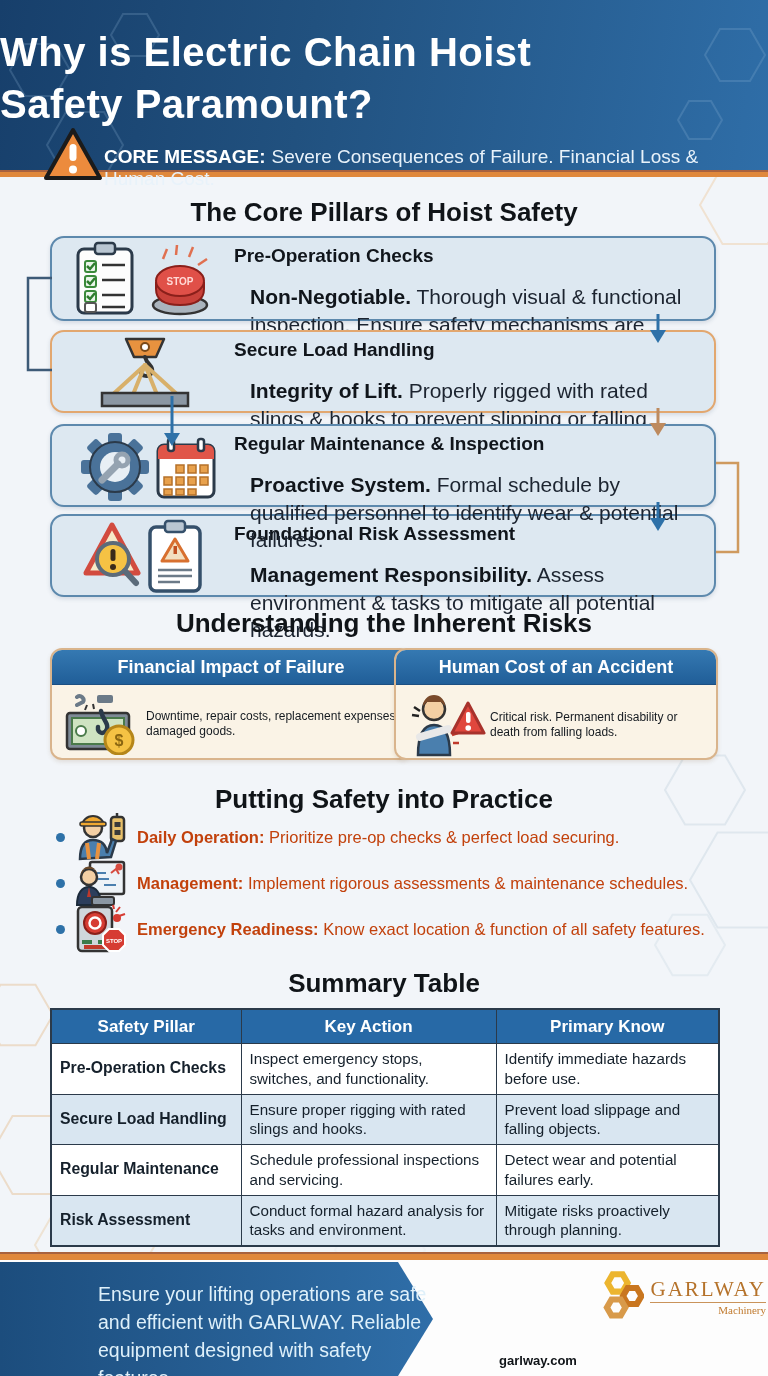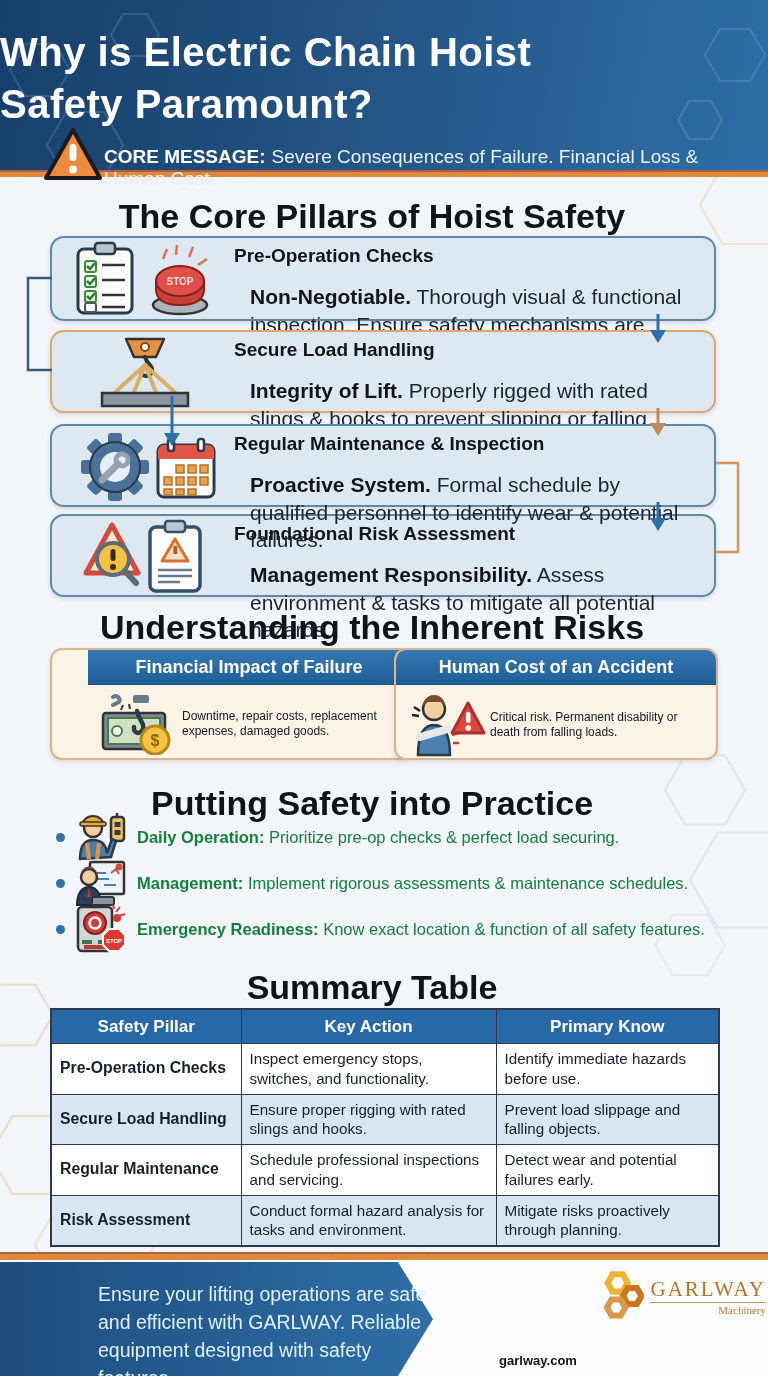--- a/index.html
+++ b/index.html
@@ -13,21 +13,21 @@
     background:linear-gradient(100deg,#173f6b 0%,#21517f 40%,#2f6ea8 100%);}
   .h-stripe{left:0;top:170px;width:768px;height:7px;
     background:linear-gradient(#a8623f 0 2px,#e0883c 2px 100%);z-index:3;}
   .h-title{left:0;top:26px;width:768px;text-align:left;color:#ffffff;
     font-size:40px;font-weight:bold;line-height:1.3;letter-spacing:.5px;z-index:2;}
   .core-row{left:104px;top:146px;width:640px;color:#e8f2fa;font-size:19px;z-index:4;}
   .core-row b{color:#ffffff;margin-right:6px;}
   .warn-wrap{left:42px;top:126px;width:62px;height:60px;z-index:5;}
 
   
-  .sec-h{width:744px;text-align:center;font-weight:bold;color:#101418;font-size:34px;z-index:2;}
+  .sec-h{width:744px;text-align:center;font-weight:bold;color:#101418;font-size:26px;z-index:2;margin-left:12px;}
 
   
   .pcard{left:50px;width:666px;height:85px;background:#dde8f1;border:2px solid #5d89ad;
     border-radius:14px;box-shadow:0 2px 4px rgba(40,70,100,.15);z-index:2;box-sizing:border-box;}
   .pcard--orange{border-color:#e2a76f;}
   .picon{position:absolute;left:12px;top:3px;width:162px;height:76px;display:flex;
     align-items:center;justify-content:center;}
   .ptext{position:absolute;left:182px;top:7px;right:6px;}
   .ptext h3{margin:0 0 3px 0;font-size:19px;color:#10151b;}
   .ptext p{margin:16px;font-size:21px;line-height:1.32;color:#1c2430;}
@@ -39,21 +39,21 @@
   .risk-head{height:34px;line-height:34px;text-align:center;color:#ffffff;font-weight:bold;
     font-size:18px;background:linear-gradient(180deg,#3579b2,#205e98);border-bottom:1px solid #1c4f82;}
   .risk-body{display:flex;align-items:center;padding:8px 10px 8px 8px;}
   .risk-ic{width:86px;min-width:86px;display:flex;justify-content:center;}
   .risk-tx{font-size:12px;line-height:1.28;color:#141a20;}
 
   
   .prow{left:52px;width:694px;height:48px;display:flex;align-items:center;z-index:2;}
   .pdot{width:9px;height:9px;border-radius:50%;background:#2e71a8;margin:0 10px 0 4px;flex:none;}
   .pic{width:52px;min-width:52px;display:flex;justify-content:center;margin-right:10px;}
-  .ptx{font-size:16.5px;color:#15803d;}
+  .ptx{font-size:16.5px;color:#c2410c;}
 
   
   .sumtable{left:50px;top:1008px;width:668px;border-collapse:collapse;z-index:2;
     border:2px solid #2b3a4a;background:#ffffff;table-layout:fixed;}
   .sumtable th{background:#2769a6;color:#ffffff;font-size:17px;font-weight:bold;height:33px;
     border:1px solid #2b3a4a;padding:0 12px;}
   .sumtable td{border:1px solid #2b3a4a;font-size:15.2px;line-height:1.3;color:#15202b;
     padding:5px 8px;height:49px;box-sizing:border-box;vertical-align:middle;}
   .sumtable td.c1{font-weight:bold;font-size:15.8px;}
   .sumtable tr.alt td{background:#d9e6f1;}
@@ -267,21 +267,21 @@
       </svg>
     </div>
     <div class="ptext">
       <h3>Regular Maintenance &amp; Inspection</h3>
       <p><b>Proactive System.</b><span> Formal schedule by qualified personnel to identify wear &amp; potential failures.</span></p>
     </div>
   </div>
 
   <div class="abs sec-h" style="top:608px;">Understanding the Inherent Risks</div>
 
-  <div class="abs risk-card" style="left:50px;width:362px;padding-left:36px;">
+  <div class="abs risk-card" style="left:50px;width:362px;">
     <div class="risk-head">Financial Impact of Failure</div>
     <div class="risk-body">
       <div class="risk-ic">
         <svg width="80" height="62" viewBox="0 0 80 62">
           <path d="M14 4 C18 1 22 6 20 9 L14 12" fill="none" stroke="#6b7a88" stroke-width="4" stroke-linecap="round"></path>
           <rect x="34" y="2" width="16" height="8" rx="2" fill="#6b7a88"></rect>
           <g stroke="#333" stroke-width="2">
               <line x1="24" y1="12" x2="22" y2="17"></line>
               <line x1="30" y1="11" x2="31" y2="16"></line>
             </g>

